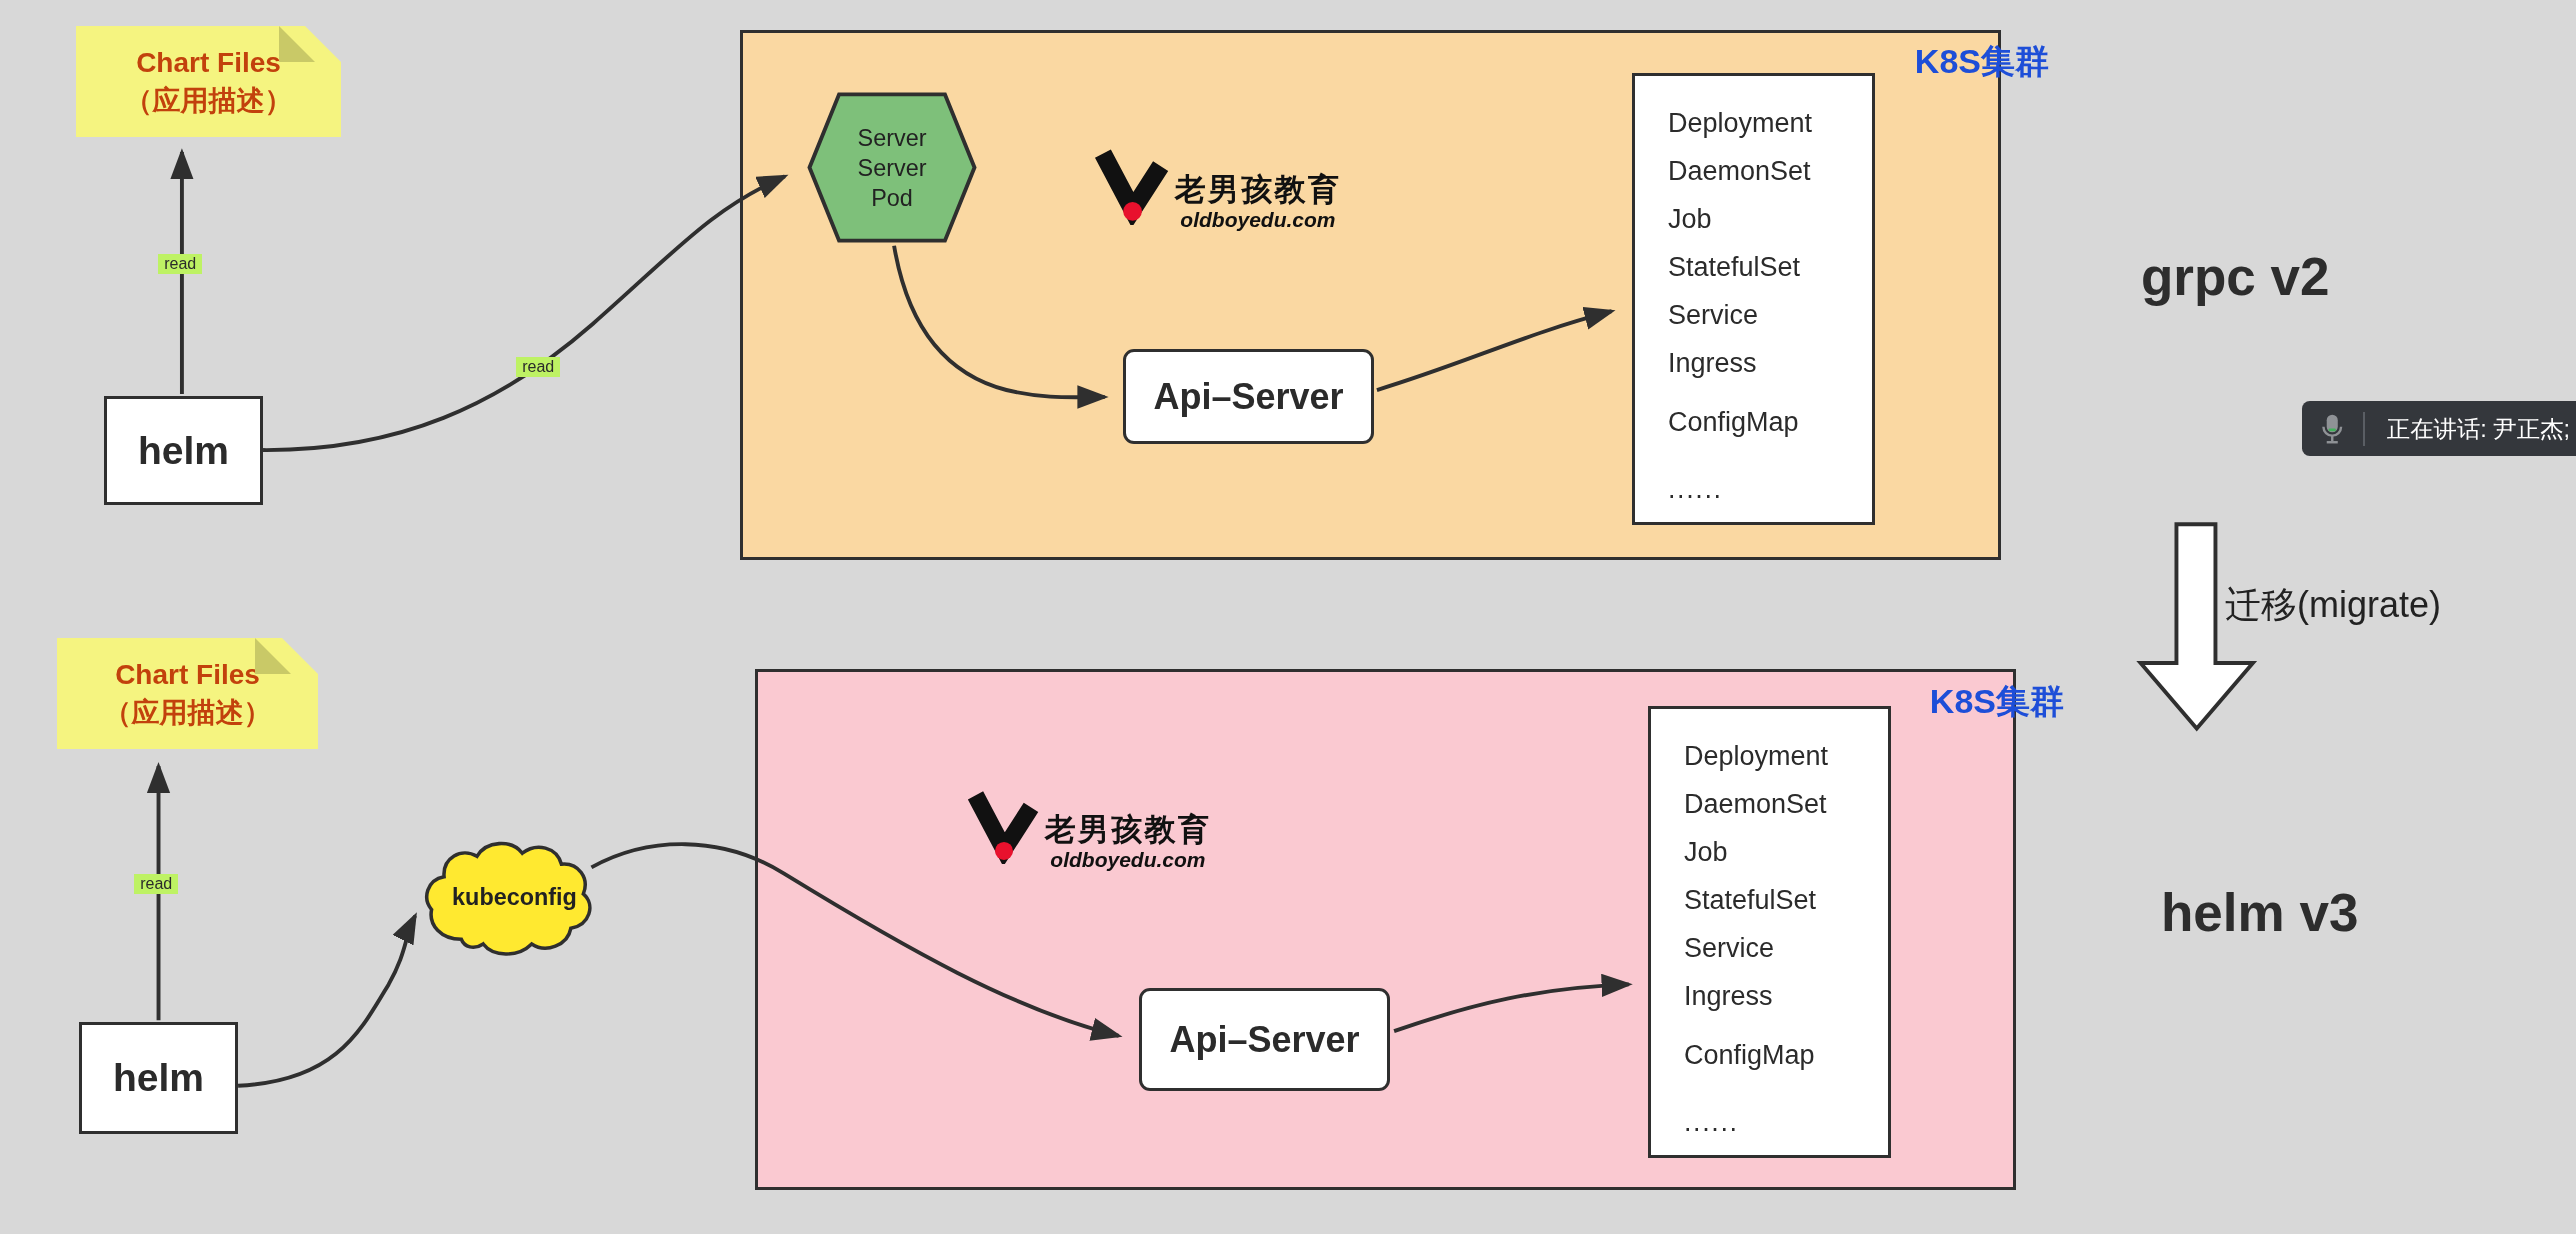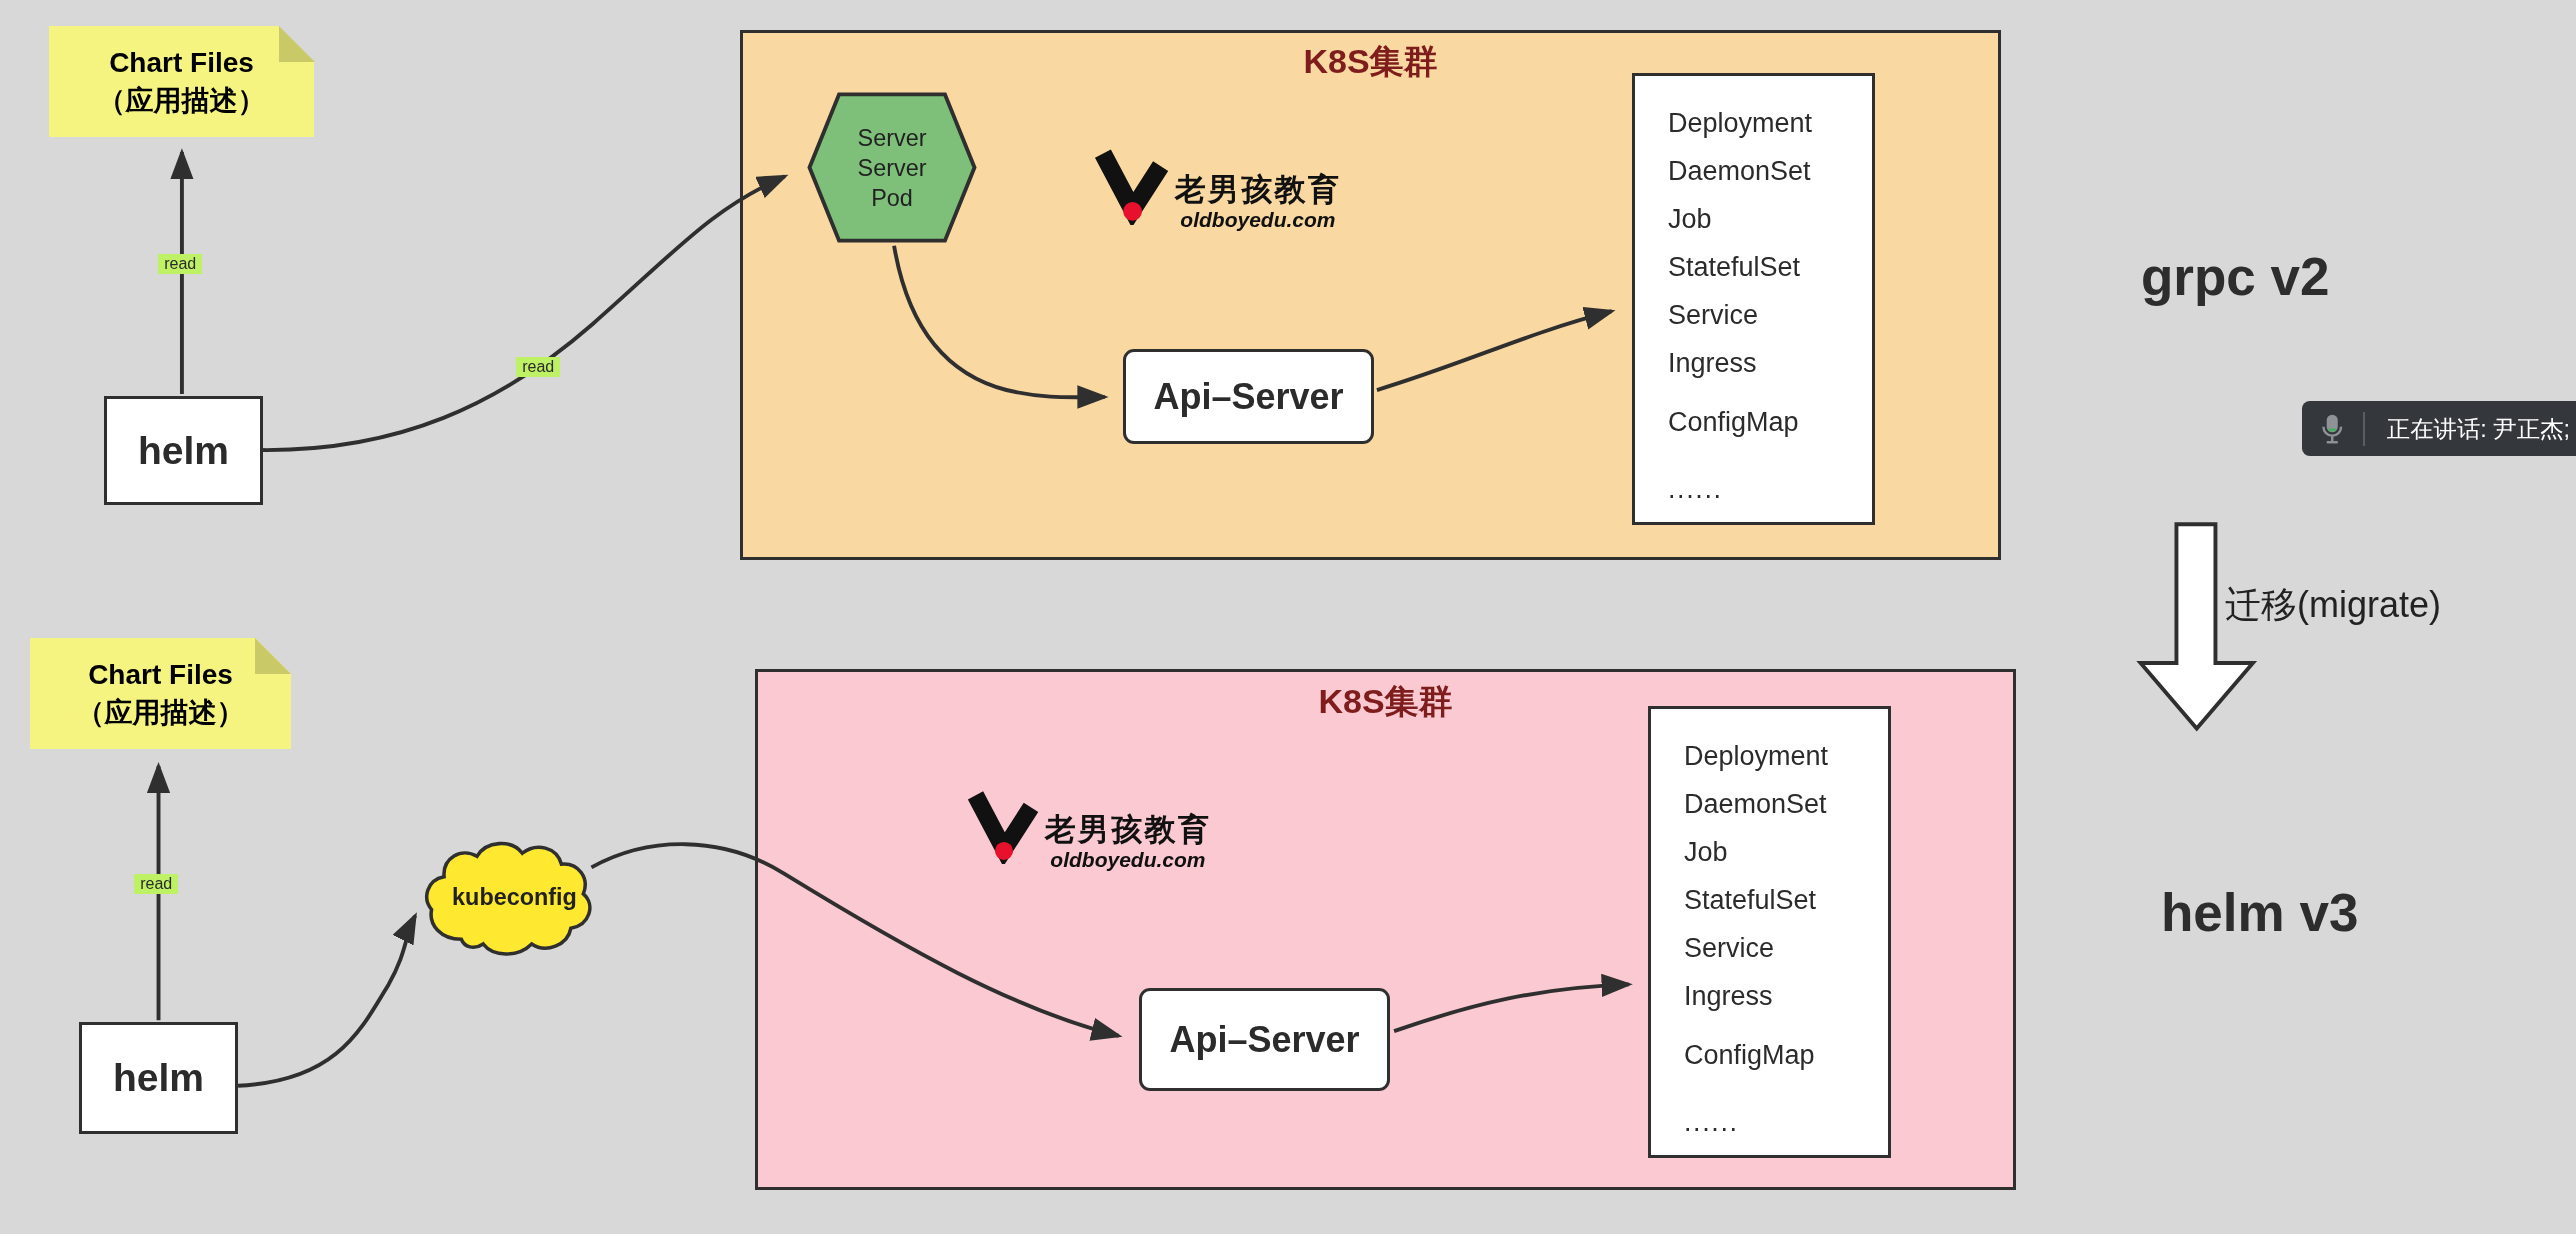--- a/index.html
+++ b/index.html
@@ -5,26 +5,26 @@
   html,body{margin:0;padding:0;}
   body{
     width:2576px;height:1234px;overflow:hidden;position:relative;
     background:#d8d8d8;
     font-family:"Liberation Sans", sans-serif;
     color:#2b2b2b;
   }
   .abs{position:absolute;}
   
   .cluster{border:3.9px solid #2f2f2f;box-sizing:border-box;z-index:1;}
-  .cluster-title{text-align:center;font-size:34px;font-weight:600;color:#7f1d1d;z-index:4;}
+  .cluster-title{text-align:right;font-size:34px;font-weight:600;color:#1d4ed8;z-index:4;padding-left:48px;}
   
   .sticky{box-sizing:border-box;z-index:3;
     display:flex;flex-direction:column;align-items:center;justify-content:center;
     clip-path:polygon(0 0, calc(100% - 36px) 0, 100% 36px, 100% 100%, 0 100%);
-    font-size:28px;font-weight:600;color:#000000;line-height:1.35;text-align:center;}
+    font-size:28px;font-weight:600;color:#c2410c;line-height:1.35;text-align:center;margin-left:27px;}
   .sticky-fold{width:36px;height:36px;z-index:4;
     clip-path:polygon(0 0, 100% 100%, 0 100%);}
   
   .node{background:#fff;border:3.9px solid #2f2f2f;box-sizing:border-box;z-index:3;
     display:flex;align-items:center;justify-content:center;}
   .helm-box{font-size:39px;font-weight:600;color:#2b2b2b;}
   .api-box{border-radius:11px;font-size:36px;font-weight:600;color:#2b2b2b;}
   
   .res-list{background:#fff;border:3.1px solid #2f2f2f;box-sizing:border-box;z-index:3;
     padding:23.4px 7.8px 0 33px;font-size:27px;font-weight:500;color:#2b2b2b;}

